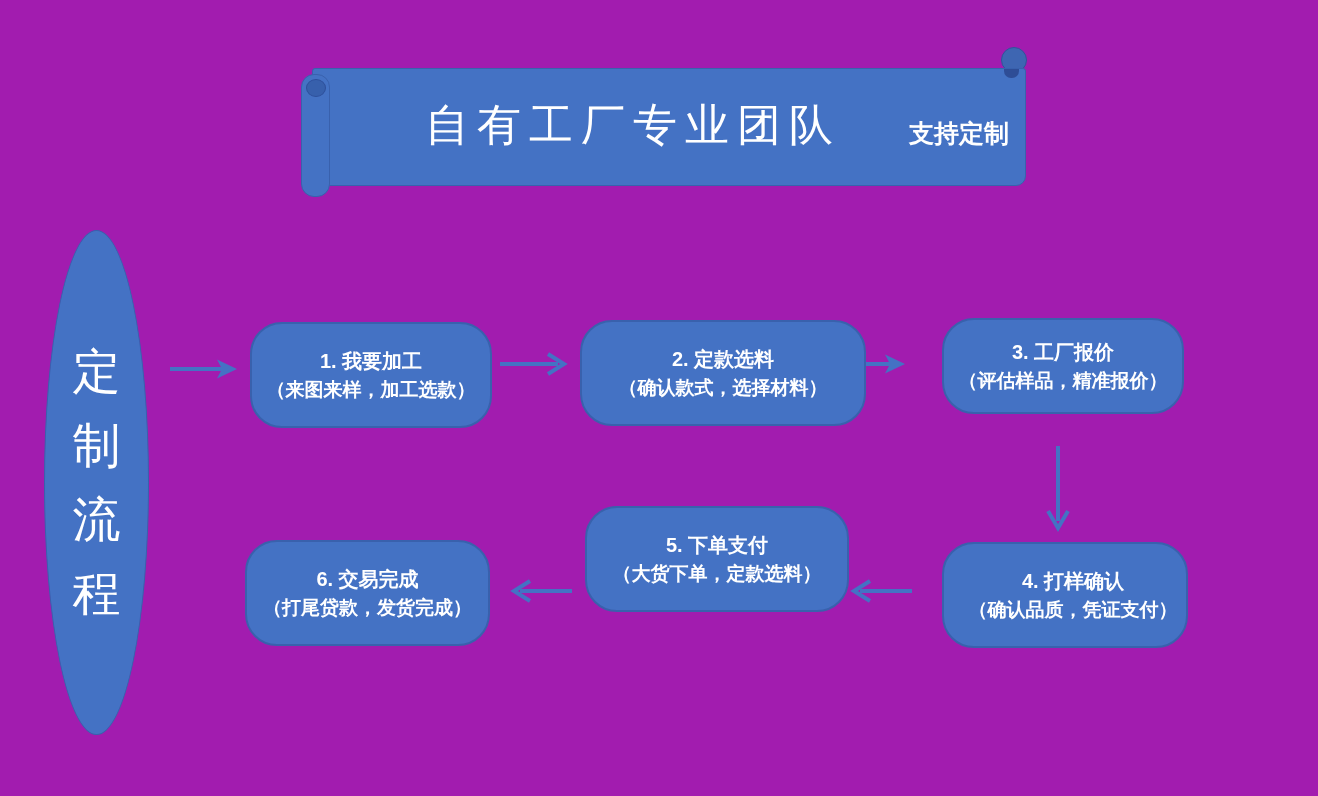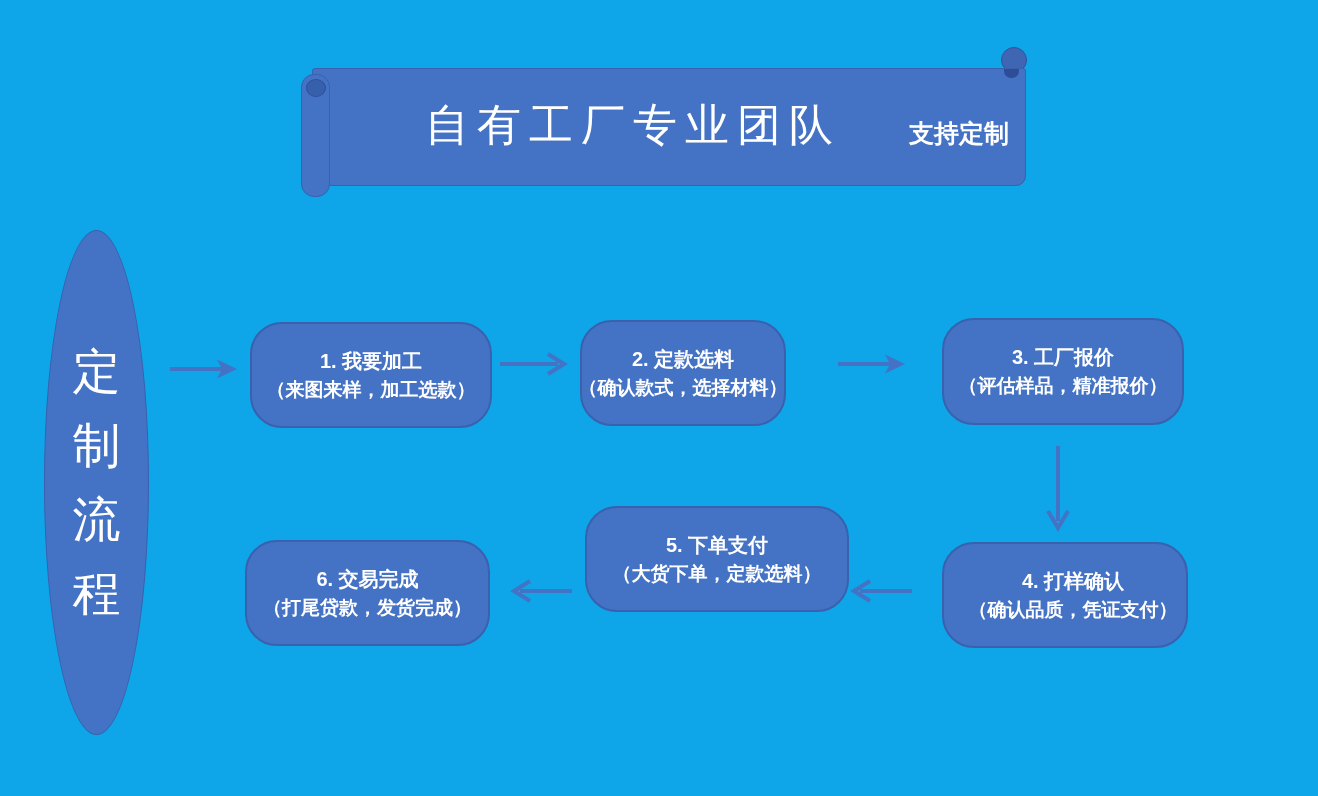--- a/index.html
+++ b/index.html
@@ -5,21 +5,21 @@
   html, body {
     margin: 0;
     padding: 0;
     background: #ffffff;
     font-family: "Liberation Sans", "DejaVu Sans", sans-serif;
   }
   #canvas {
     position: relative;
     width: 1318px;
     height: 796px;
-    background: #0ea5e9;
+    background: #a21caf;
     overflow: hidden;
   }
 
   
   .banner-body {
     position: absolute;
     left: 312px; top: 68px;
     width: 714px; height: 118px;
     background: #4472C4;
     border: 1.5px solid #3961AD;
@@ -129,22 +129,22 @@
     white-space: nowrap;
   }
   .step-box .step-subtitle {
     font-weight: bold;
     font-size: 19px;
     line-height: 28px;
     color: #ffffff;
     white-space: nowrap;
   }
   #box1 { left: 250px; top: 322px; width: 242px; height: 106px; }
-  #box2 { left: 580px; top: 320px; width: 206px; height: 106px; }
-  #box3 { left: 942px; top: 318px; width: 242px; height: 107px; }
+  #box2 { left: 580px; top: 320px; width: 286px; height: 106px; }
+  #box3 { left: 942px; top: 318px; width: 242px; height: 96px; }
   #box4 { left: 942px; top: 542px; width: 246px; height: 106px; padding-left: 16px; }
   #box5 { left: 585px; top: 506px; width: 264px; height: 106px; }
   #box6 { left: 245px; top: 540px; width: 245px; height: 106px; }
 
   
   #arrow-layer {
     position: absolute;
     left: 0; top: 0;
     width: 1318px; height: 796px;
     z-index: 1;

